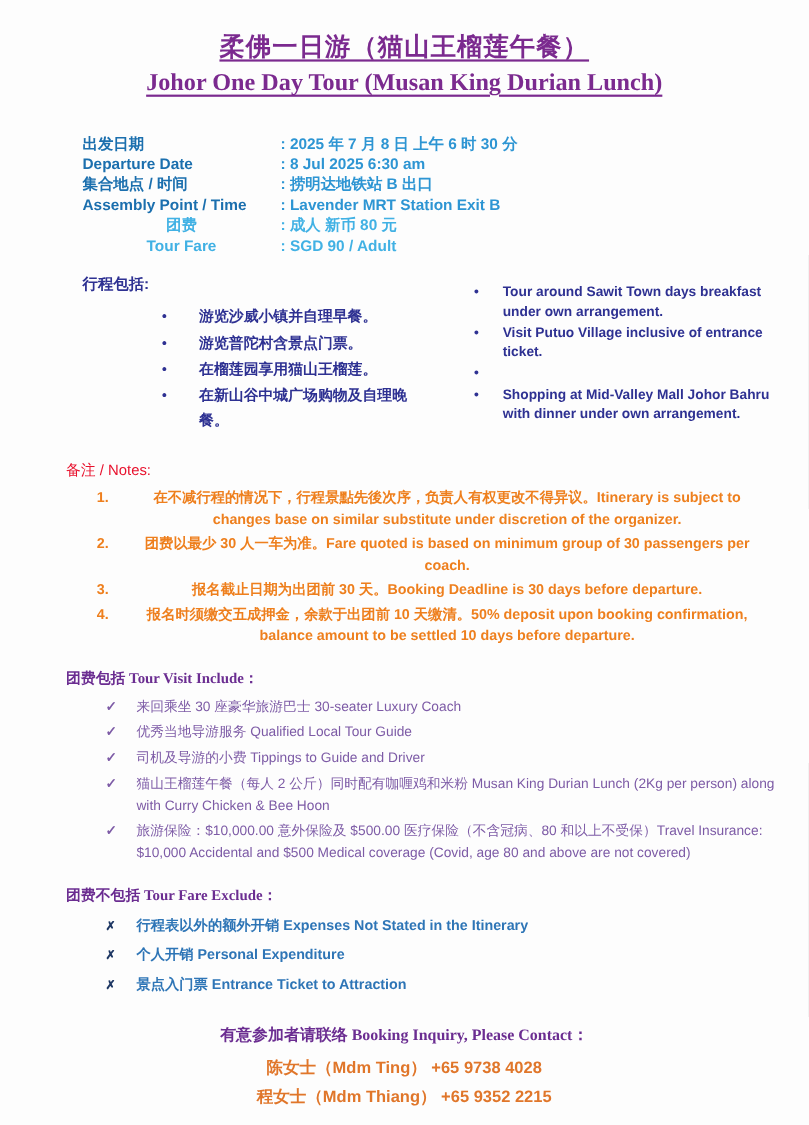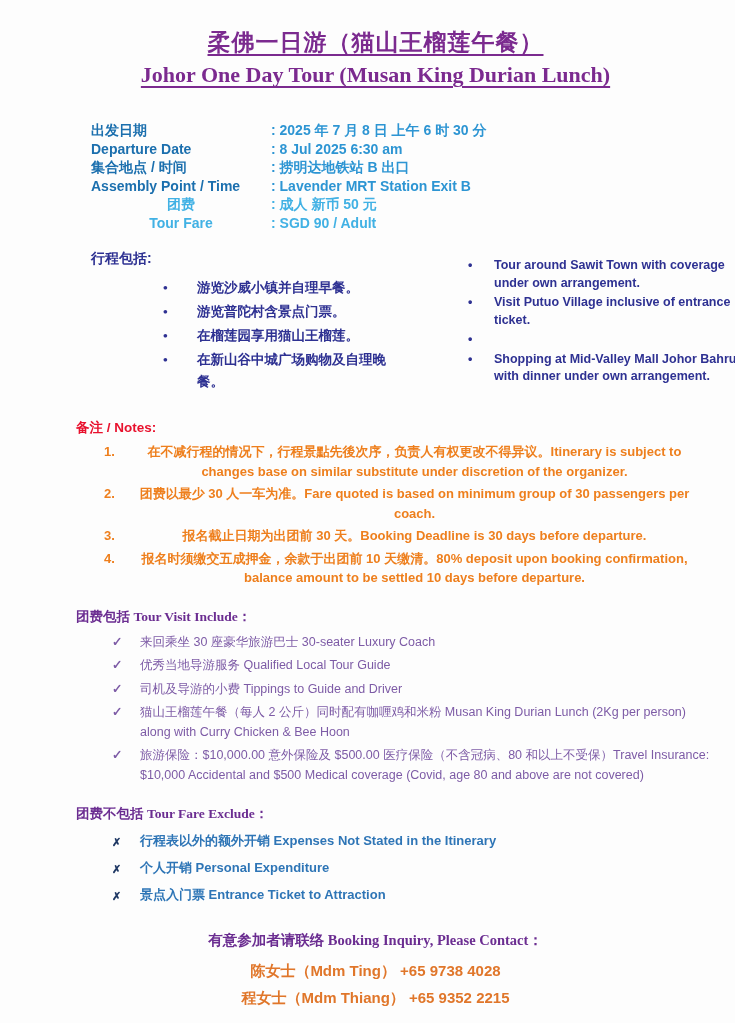--- a/index.html
+++ b/index.html
@@ -16,47 +16,47 @@
     --cross-navy:#1f3864;
     --contact-orange:#e0762a;
     --footer-black:#262626;
     --footer-red:#e01b22;
   }
   *{box-sizing:border-box;margin:0;padding:0;}
   html,body{background:#e9e9e9;}
   body{font-family:"Liberation Sans", sans-serif;}
   .page{
     width:735px;height:1023px;background:#fdfdfd;overflow:hidden;
-    margin:0 auto;padding-top:26px;position:relative;padding-left:16px;
+    margin:0 auto;padding-top:26px;position:relative;
   }
   
   .title-block{text-align:center;line-height:1.45;}
   .title{color:var(--title-purple);font-weight:700;text-decoration:underline;text-underline-offset:4px;}
   .title.zh{font-size:23px;letter-spacing:1px;font-family:"Liberation Serif", serif;}
   .title.en{font-size:22px;font-family:"Liberation Serif", serif;}
   
   .info{margin:30px 0 0 75px;font-size:14px;line-height:18.5px;}
   .info-row{display:flex;}
   .info-row .label{width:180px;font-weight:700;color:var(--info-label-blue);flex:0 0 180px;}
   .info-row .value{font-weight:600;color:var(--info-value-blue);}
   .info-row.light .label,.info-row.light .value{color:var(--info-light-blue);text-align:center;}
   
-  .cols{display:flex;margin:18px 0 0 75px;gap:21px;}
+  .cols{display:flex;margin:18px 0 0 75px;}
   .col.zh-col{width:320px;flex:0 0 320px;}
   .col.en-col{width:312px;flex:0 0 312px;}
   .col-heading{font-weight:700;font-size:14px;color:var(--itinerary-indigo);}
   .bullet-list{list-style:none;color:var(--itinerary-indigo);}
   .zh-col .bullet-list{margin:9px 0 0 72px;font-size:13.5px;line-height:22px;font-family:"Liberation Serif", serif;font-weight:600;}
   .en-col .bullet-list{margin:7px 0 0 36px;font-size:12.5px;line-height:17.5px;font-weight:600;}
   .bullet-list li{display:flex;margin-bottom:2px;}
   .bullet{flex:0 0 34px;font-weight:700;}
   .en-col .bullet{flex:0 0 26px;}
   
   .notes{margin:24px 34px 0 60px;}
-  .notes-heading{color:var(--notes-red);font-weight:700;font-size:13.5px;}
+  .notes-heading{color:var(--notes-red);font-weight:400;font-size:13.5px;}
   .notes-list{list-style:none;margin:5px 0 0 28px;color:var(--notes-orange);font-weight:700;font-size:13px;line-height:19.5px;counter-reset:n;}
   .notes-list li{position:relative;padding-left:24px;margin-bottom:3px;text-align:center;}
   .notes-list li::before{counter-increment:n;content:counter(n) ".";position:absolute;left:0;}
   
   .fare{margin:20px 22px 0 60px;}
   .fare-heading{color:var(--heading-purple);font-weight:700;font-size:13.5px;font-family:"Liberation Serif", serif;}
   .mark-list{list-style:none;margin:7px 0 0 36px;}
   .mark-list li{display:flex;margin-bottom:4px;}
   .mark{flex:0 0 28px;font-weight:700;}
   .include .mark{color:var(--include-purple);}
@@ -91,21 +91,21 @@
     <div class="info-row">
       <span class="label">集合地点 / 时间</span>
       <span class="value">: 捞明达地铁站 B 出口</span>
     </div>
     <div class="info-row">
       <span class="label">Assembly Point / Time</span>
       <span class="value">: Lavender MRT Station Exit B</span>
     </div>
     <div class="info-row light">
       <span class="label">团费</span>
-      <span class="value">: 成人 新币 50 元</span>
+      <span class="value">: 成人 新币 80 元</span>
     </div>
     <div class="info-row light">
       <span class="label">Tour Fare</span>
       <span class="value">: SGD 90 / Adult</span>
     </div>
   </section>
 
   <section class="cols">
     <div class="col zh-col">
       <div class="col-heading">行程包括:</div>
@@ -125,21 +125,21 @@
         <li>
           <span class="bullet">•</span>
           <span>在新山谷中城广场购物及自理晚餐。</span>
         </li>
       </ul>
     </div>
     <div class="col en-col">
       <ul class="bullet-list">
         <li>
           <span class="bullet">•</span>
-          <span>Tour around Sawit Town with coverage under own arrangement.</span>
+          <span>Tour around Sawit Town days breakfast under own arrangement.</span>
         </li>
         <li>
           <span class="bullet">•</span>
           <span>Visit Putuo Village inclusive of entrance ticket.</span>
         </li>
         <li>
           <span class="bullet">•</span>
         </li>
         <li>
           <span class="bullet">•</span>
@@ -148,21 +148,21 @@
       </ul>
     </div>
   </section>
 
   <section class="notes">
     <div class="notes-heading">备注 / Notes:</div>
     <ol class="notes-list">
       <li>在不减行程的情况下，行程景點先後次序，负责人有权更改不得异议。Itinerary is subject to changes base on similar substitute under discretion of the organizer.</li>
       <li>团费以最少 30 人一车为准。Fare quoted is based on minimum group of 30 passengers per coach.</li>
       <li>报名截止日期为出团前 30 天。Booking Deadline is 30 days before departure.</li>
-      <li>报名时须缴交五成押金，余款于出团前 10 天缴清。80% deposit upon booking confirmation, balance amount to be settled 10 days before departure.</li>
+      <li>报名时须缴交五成押金，余款于出团前 10 天缴清。50% deposit upon booking confirmation, balance amount to be settled 10 days before departure.</li>
     </ol>
   </section>
 
   <section class="fare include">
     <div class="fare-heading">团费包括 Tour Visit Include：</div>
     <ul class="mark-list">
       <li>
         <span class="mark">✓</span>
         <span>来回乘坐 30 座豪华旅游巴士 30-seater Luxury Coach</span>
       </li>

